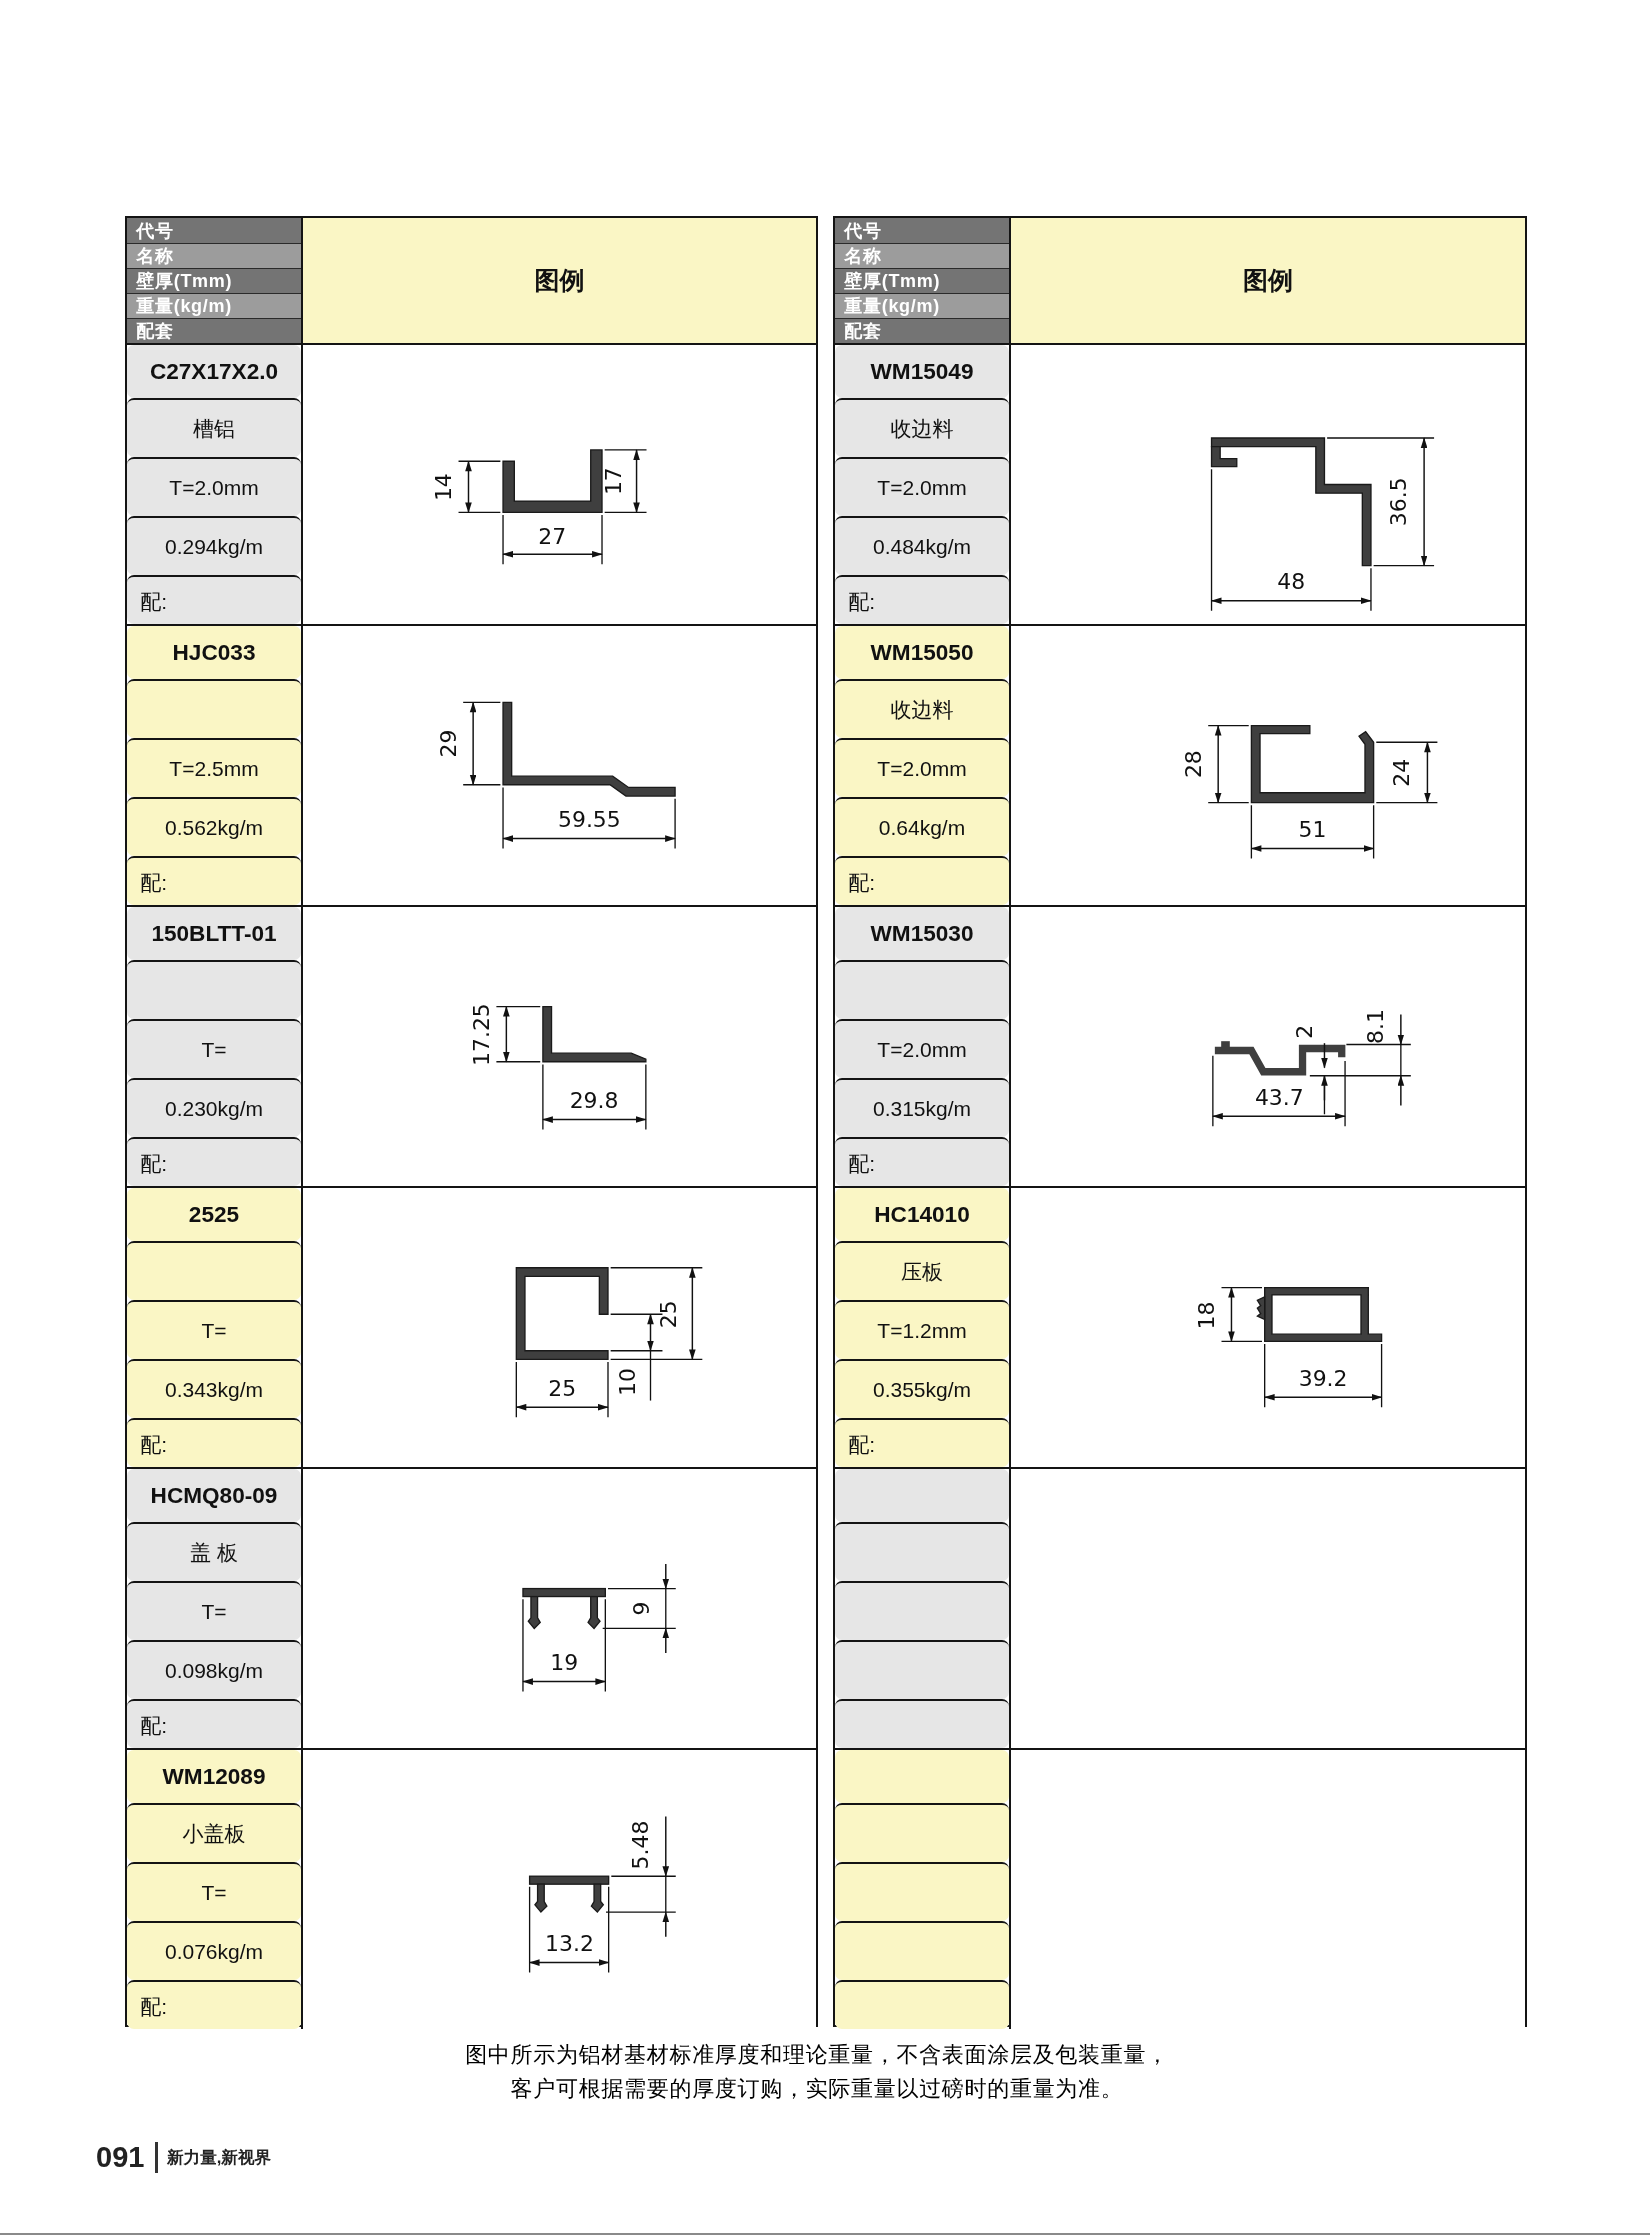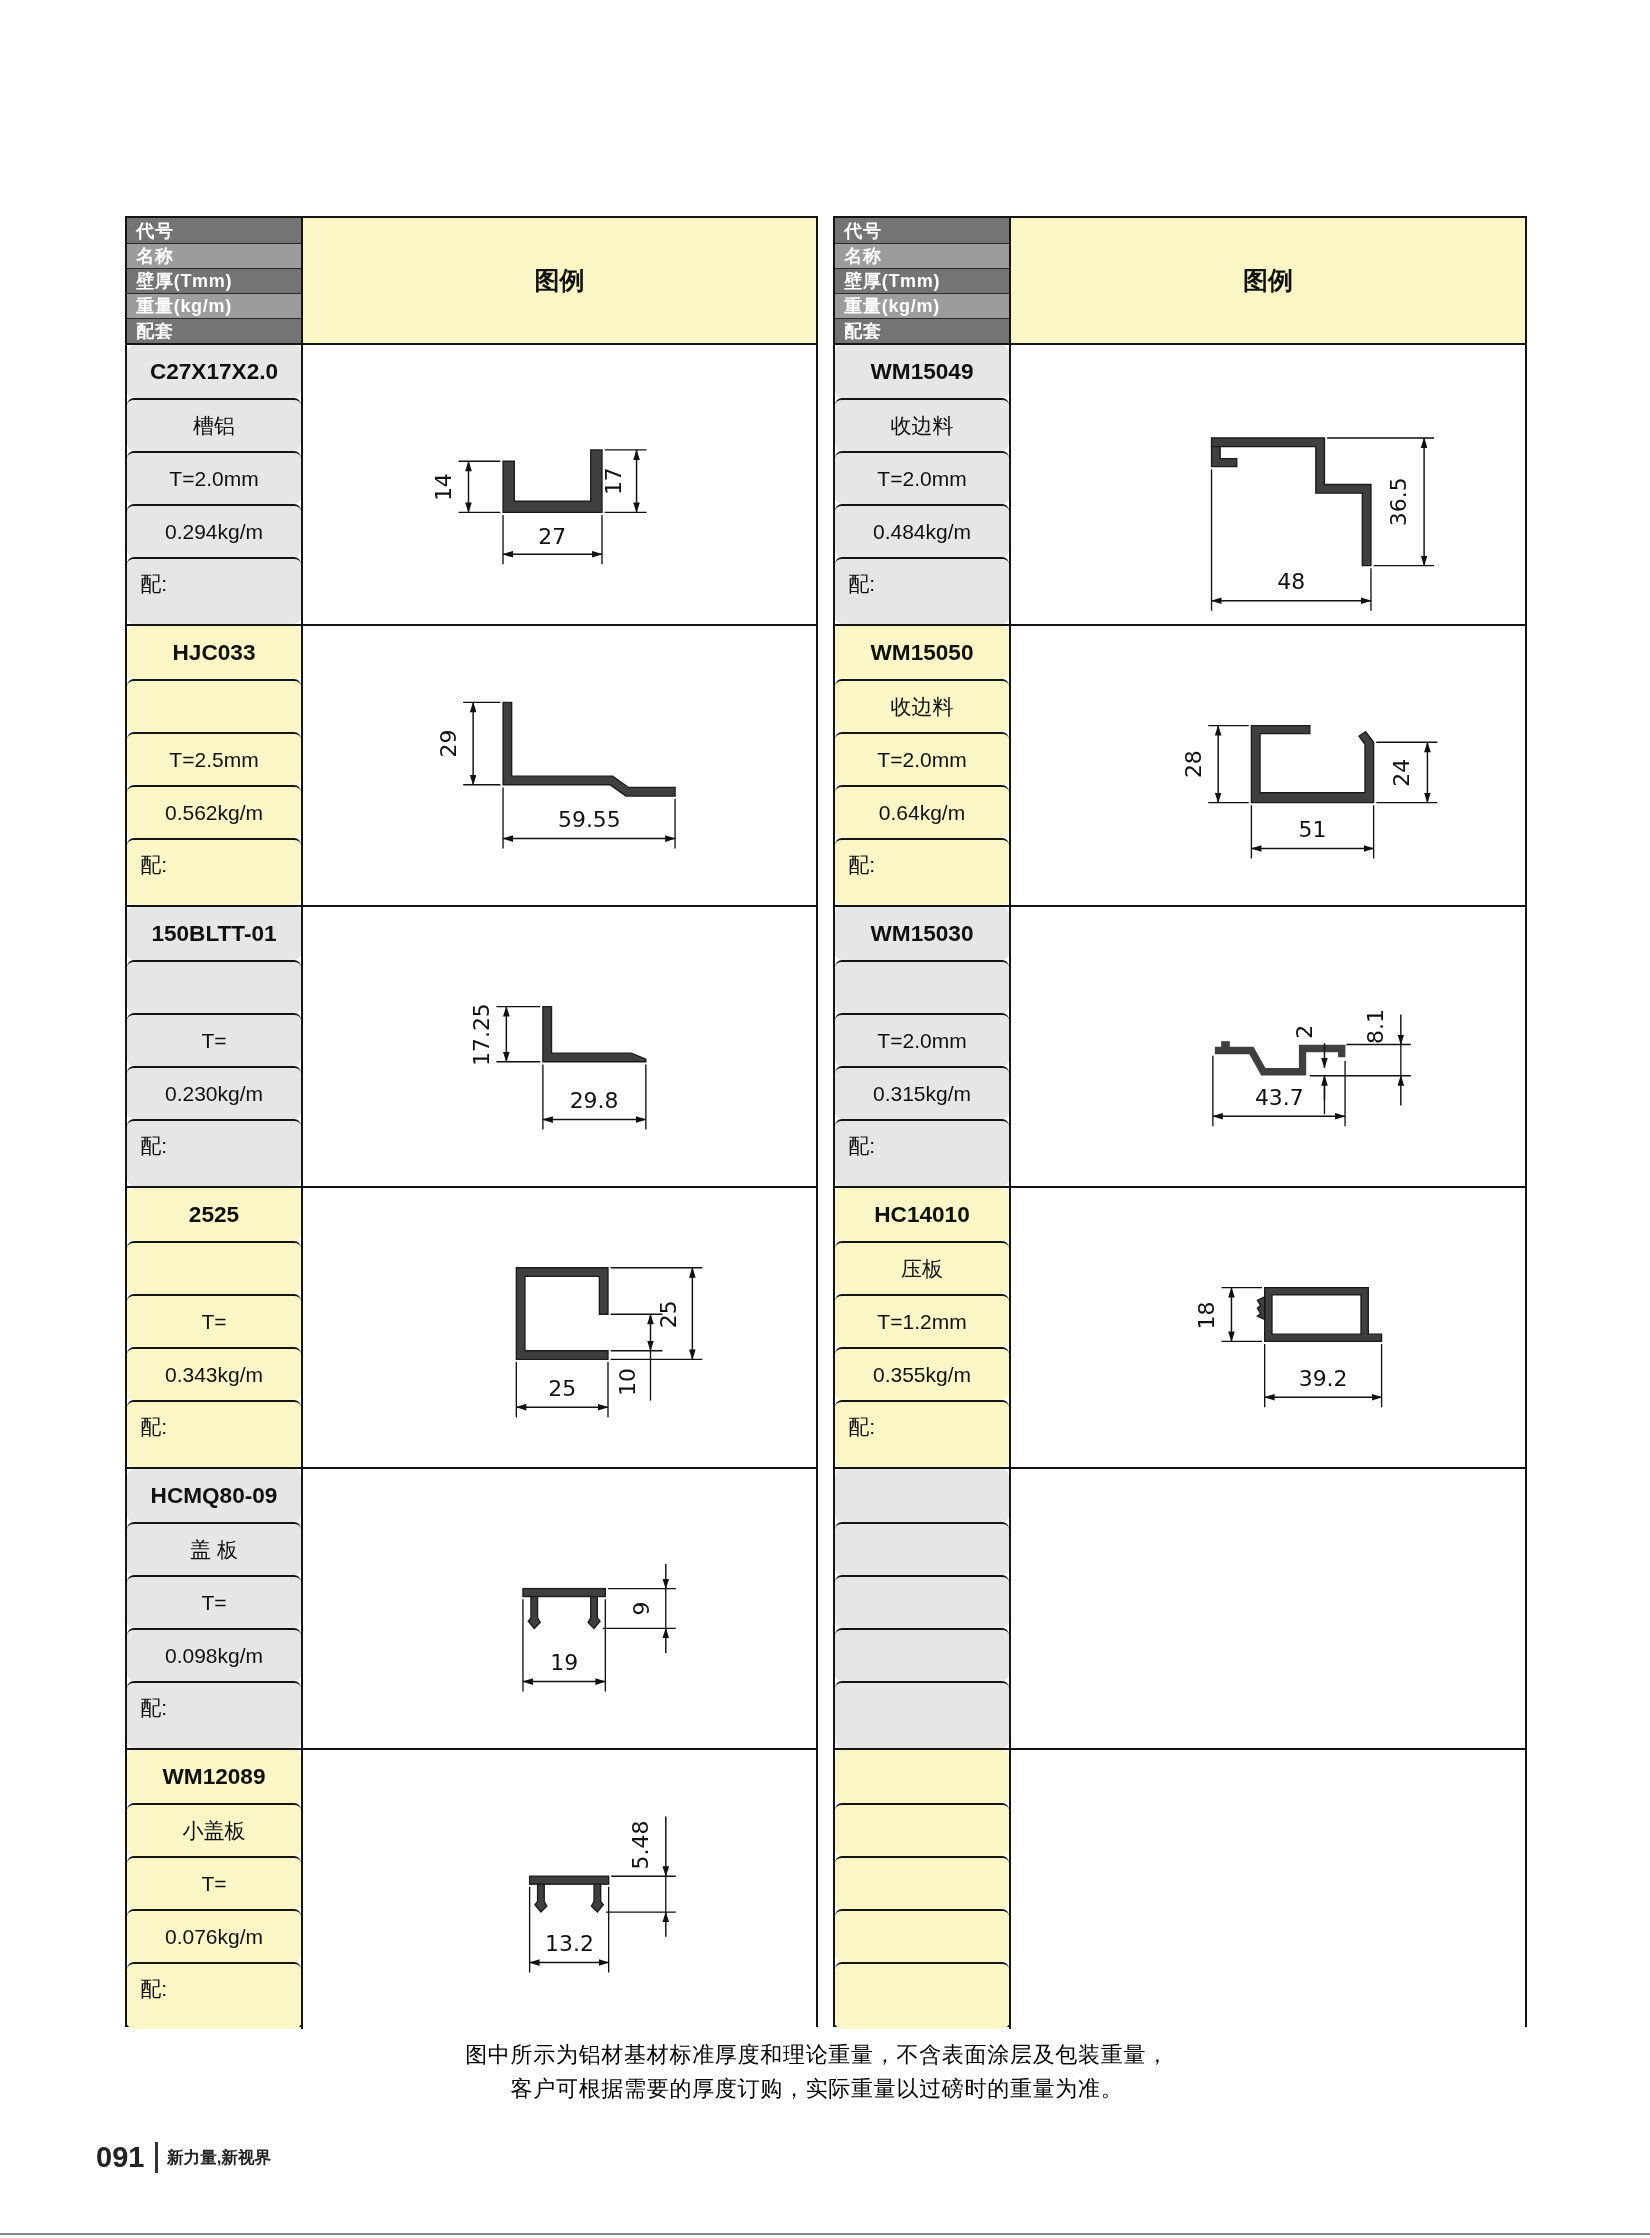--- a/index.html
+++ b/index.html
@@ -17,21 +17,21 @@
         color:#fff;font-weight:bold;font-size:18px;letter-spacing:0.7px;}
   .hrow + .hrow{border-top:1.3px solid #2a2a2a;}
   .hrow.dark{background:#747474;}
   .hrow.light{background:#9C9C9C;}
   .legend-cell{flex:1;background:#FAF6C5;display:flex;align-items:center;justify-content:center;
                font-size:25px;font-weight:bold;color:#111;}
   .cell{box-sizing:border-box;display:flex;align-items:center;justify-content:center;
         font-size:21px;color:#111;border-radius:7px;}
   .cell + .cell{border-top:2px solid #141414;}
   .cell.r1{height:53px;font-weight:bold;font-size:22.6px;}
-  .cell.r2,.cell.r3,.cell.r4{height:53px;}
+  .cell.r2,.cell.r3,.cell.r4{height:59px;}
   .cell.r5{flex:1;justify-content:flex-start;align-items:flex-start;padding:10.6px 0 0 13.3px;}
   .g-gray .cell{background:#E6E6E6;}
   .g-yellow .cell{background:#FAF6C5;}
   .diagram-cell{flex:1;background:#ffffff;position:relative;}
   .diagram-cell svg{display:block;width:100%;height:100%;}
   .profile{fill:#3F3F3F;stroke:#1a1a1a;stroke-width:2;}
   .metal-stroke{fill:none;stroke:#3F3F3F;stroke-width:11;}
   .dim{stroke:#111;stroke-width:2.2;fill:none;}
   .ext{stroke:#111;stroke-width:2;fill:none;}
   .dlabel{font-family:"DejaVu Sans","Liberation Sans",sans-serif;font-size:33px;fill:#111;}

